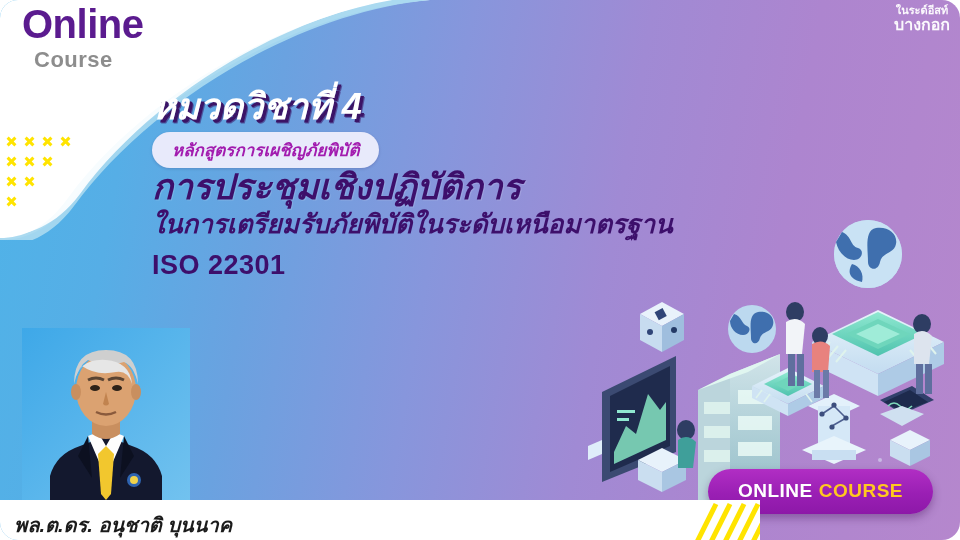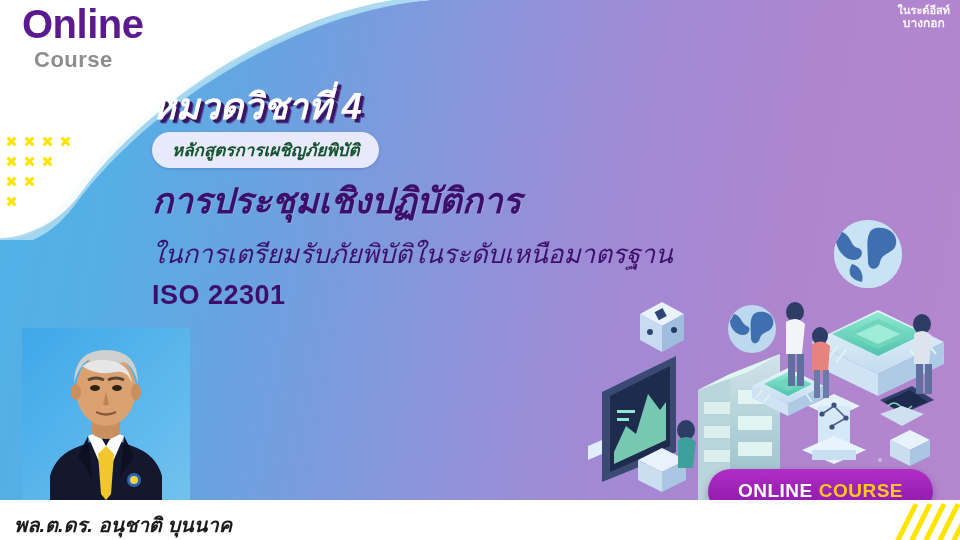--- a/index.html
+++ b/index.html
@@ -18,20 +18,21 @@
     height: 540px;
     overflow: hidden;
     background: linear-gradient(100deg,
         #4fb3e8 0%,
         #56aee6 14%,
         #6aa2e0 28%,
         #8796dc 45%,
         #a08ad4 62%,
         #ad85cf 78%,
         #b587cd 100%);
+    border-radius: 18px;
   }
 
   
   .curve-wrap {
     position: absolute;
     top: 0; left: 0;
     width: 430px; height: 240px;
     pointer-events: none;
   }
   .curve-wrap svg { display: block; }
@@ -97,21 +98,21 @@
     color: #ffffff;
     line-height: 1.0;
     opacity: 0.95;
   }
   .uni-logo span {
     display: block;
     font-size: 11px;
     font-weight: bold;
     letter-spacing: 0px;
   }
-  .uni-logo .l2 { font-size: 12px; margin-top: 1px; }
+  .uni-logo .l2 { font-size: 16px; margin-top: 1px; }
 
   
   .headline {
     position: absolute;
     left: 152px;
     top: 88px;
     width: 560px;
   }
   .h-title {
     display: block;
@@ -130,40 +131,39 @@
     margin-top: 6px;
     padding: 4px 20px 5px 20px;
     border-radius: 999px;
     background: #e8eafb;
     box-shadow: 0 1px 3px rgba(40,10,70,0.18);
   }
   .pill span {
     font-size: 17px;
     font-weight: bold;
     font-style: italic;
-    color: #14532d;
+    color: #a21caf;
     white-space: nowrap;
   }
 
   .h-sub1 {
     display: block;
-    margin-top: 14px;
     font-size: 35px;
     font-weight: bold;
     font-style: italic;
     color: #3d0f6b;
     line-height: 1.1;
     white-space: nowrap;
     text-shadow: 1px 1px 0 rgba(255,255,255,0.14);
   }
   .h-sub2 {
     display: block;
-    margin-top: 20px;
+    margin-top: 4px;
     font-size: 26px;
-    font-weight: normal;
+    font-weight: bold;
     font-style: italic;
     color: #3d0f6b;
     line-height: 1.15;
     white-space: nowrap;
   }
   .h-iso {
     display: block;
     margin-top: 10px;
     font-size: 27px;
     font-weight: bold;
@@ -190,21 +190,21 @@
     width: 168px;
     height: 172px;
     overflow: hidden;
   }
   .portrait svg { display: block; }
 
   
   .bottom-bar {
     position: absolute;
     left: 0; bottom: 0;
-    width: 960px;
+    width: 760px;
     height: 40px;
     background: #ffffff;
   }
   .speaker-name {
     position: absolute;
     left: 14px;
     top: 9px;
     font-size: 20px;
     font-weight: bold;
     font-style: italic;

